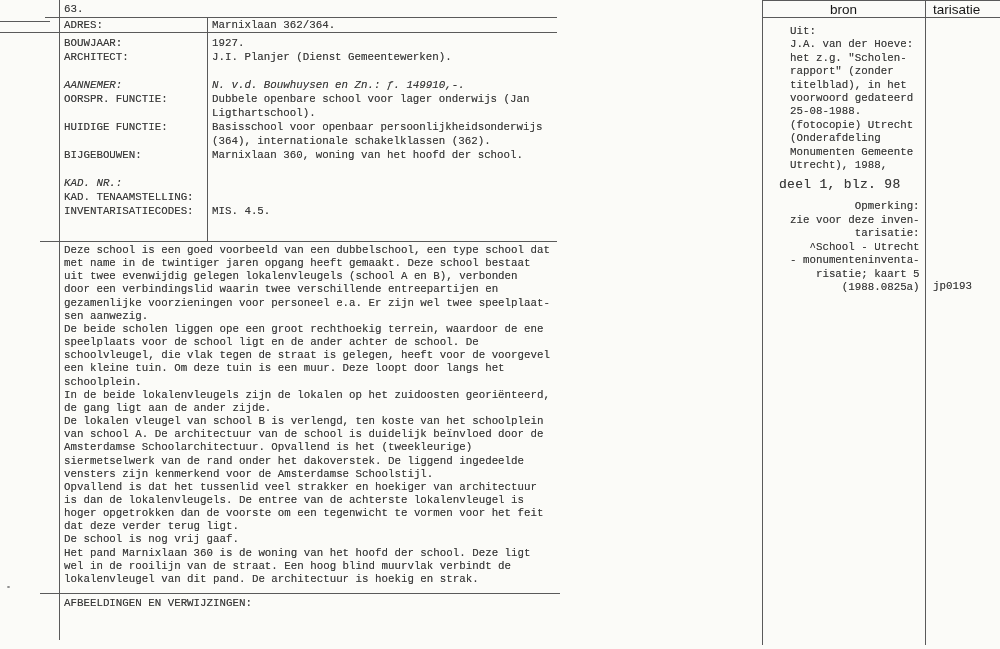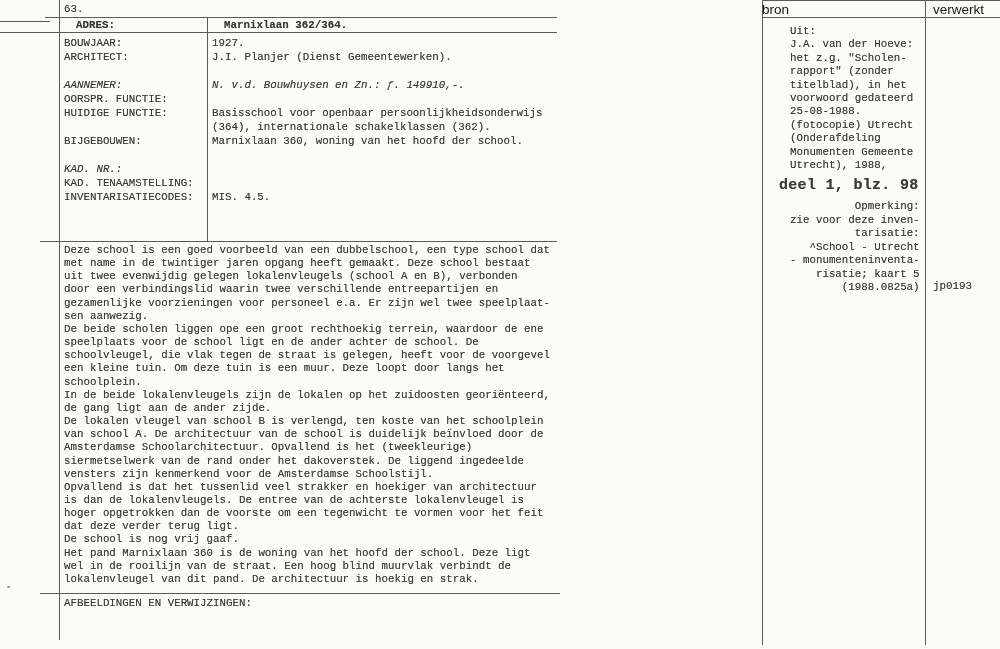--- a/index.html
+++ b/index.html
@@ -16,40 +16,40 @@
     font-size:10.8px;
     color:#3a3a3a;
     text-shadow:0 0 0.5px rgba(60,60,60,.55);
     white-space:pre;
   }
   .rule{position:absolute;background:#5a5a5a;}
   .hline{height:1px;}
   .vline{width:1px;}
   
   #page-number{position:absolute;left:64px;top:3px;}
-  #adres-row{position:absolute;left:76px;top:19px;width:500px;display:flex;font-weight:bold;}
+  #adres-row{position:absolute;left:64px;top:19px;width:500px;display:flex;}
   .flabel{display:inline-block;width:148px;flex:0 0 148px;}
   .fvalue{flex:1;}
   #field-rows{position:absolute;left:64px;top:36px;width:500px;}
   .frow{display:flex;line-height:14px;}
   .frow .tw{line-height:14px;}
   .gap-above{margin-top:14px;font-style:italic;}
   #description{position:absolute;left:64px;top:244px;width:500px;line-height:13.15px;}
   #ref-heading{position:absolute;left:64px;top:597px;}
   #ref-text{position:absolute;left:64px;top:610px;line-height:13.6px;}
   
   .hdr{
     position:absolute;top:2px;
     font-family:"Liberation Sans","DejaVu Sans",sans-serif;
     font-size:13.5px;color:#161616;
   }
-  #bron-header{left:762px;width:163px;text-align:left;}
+  #bron-header{left:762px;width:163px;text-align:center;}
   #verwerkt-header{left:933px;}
   #bron-text{position:absolute;left:790px;top:25px;line-height:13.4px;}
-  #deel-note{position:absolute;left:779px;top:177px;font-size:15px;letter-spacing:.3px;font-weight:bold;}
+  #deel-note{position:absolute;left:779px;top:177px;font-size:13px;letter-spacing:.3px;}
   #opmerking-text{position:absolute;left:790px;top:200px;line-height:13.5px;text-align:right;}
   #verwerkt-value{position:absolute;left:933px;top:280px;}
   .speck{position:absolute;width:3px;height:2px;background:#8a8a8a;border-radius:50%;}
 </style>
 </head>
 <body>
 
 <div id="page">
 
   <div class="rule vline" style="left:59px;top:0;height:640px;"></div>
@@ -75,20 +75,22 @@
     <div class="frow">
       <span class="tw flabel">ARCHITECT:</span>
       <span class="tw fvalue">J.I. Planjer (Dienst Gemeentewerken).</span>
     </div>
     <div class="frow gap-above">
       <span class="tw flabel">AANNEMER:</span>
       <span class="tw fvalue">N. v.d. Bouwhuysen en Zn.: ƒ. 149910,-.</span>
     </div>
     <div class="frow">
       <span class="tw flabel">OORSPR. FUNCTIE:</span>
+      <span class="tw fvalue">Dubbele openbare school voor lager onderwijs (Jan
+Ligthartschool).</span>
     </div>
     <div class="frow">
       <span class="tw flabel">HUIDIGE FUNCTIE:</span>
       <span class="tw fvalue">Basisschool voor openbaar persoonlijkheidsonderwijs
 (364), internationale schakelklassen (362).</span>
     </div>
     <div class="frow">
       <span class="tw flabel">BIJGEBOUWEN:</span>
       <span class="tw fvalue">Marnixlaan 360, woning van het hoofd der school.</span>
     </div>
@@ -134,21 +136,21 @@
 lokalenvleugel van dit pand. De architectuur is hoekig en strak.</div>
 
   <div id="ref-heading" class="tw">AFBEELDINGEN EN VERWIJZINGEN:</div>
 
   <div class="rule hline" style="left:762px;top:0;width:238px;"></div>
   <div class="rule vline" style="left:762px;top:0;height:645px;"></div>
   <div class="rule vline" style="left:925px;top:0;height:645px;"></div>
   <div class="rule hline" style="left:762px;top:17px;width:238px;"></div>
 
   <div id="bron-header" class="hdr">bron</div>
-  <div id="verwerkt-header" class="hdr">verwerkt</div>
+  <div id="verwerkt-header" class="hdr">tarisatie</div>
 
   <div id="bron-text" class="tw">Uit:
 J.A. van der Hoeve:
 het z.g. "Scholen-
 rapport" (zonder
 titelblad), in het
 voorwoord gedateerd
 25-08-1988.
 (fotocopie) Utrecht
 (Onderafdeling

